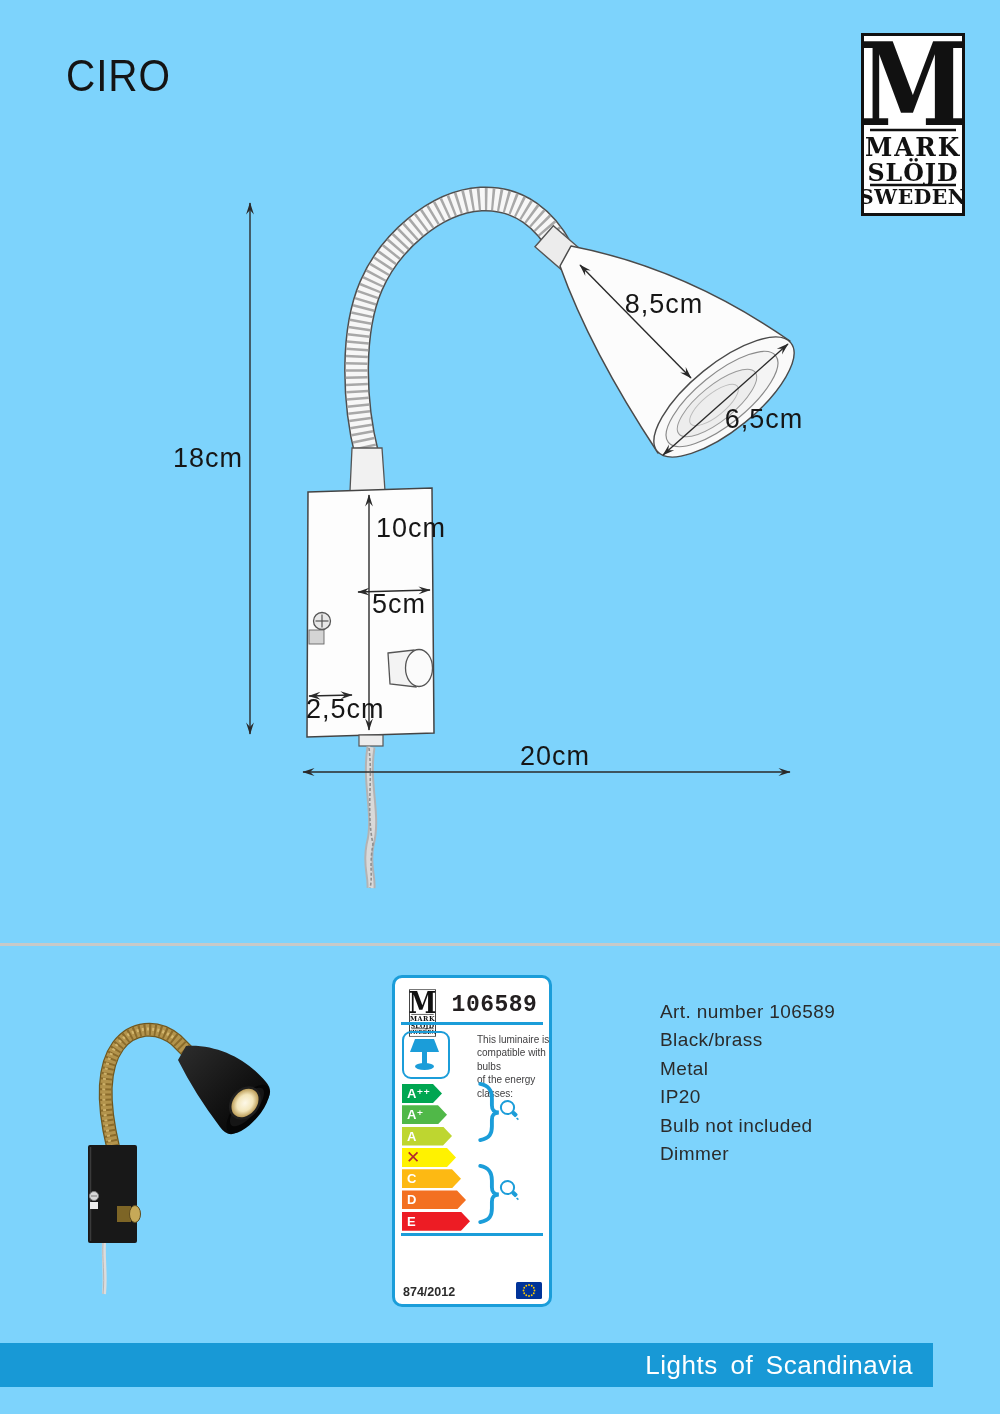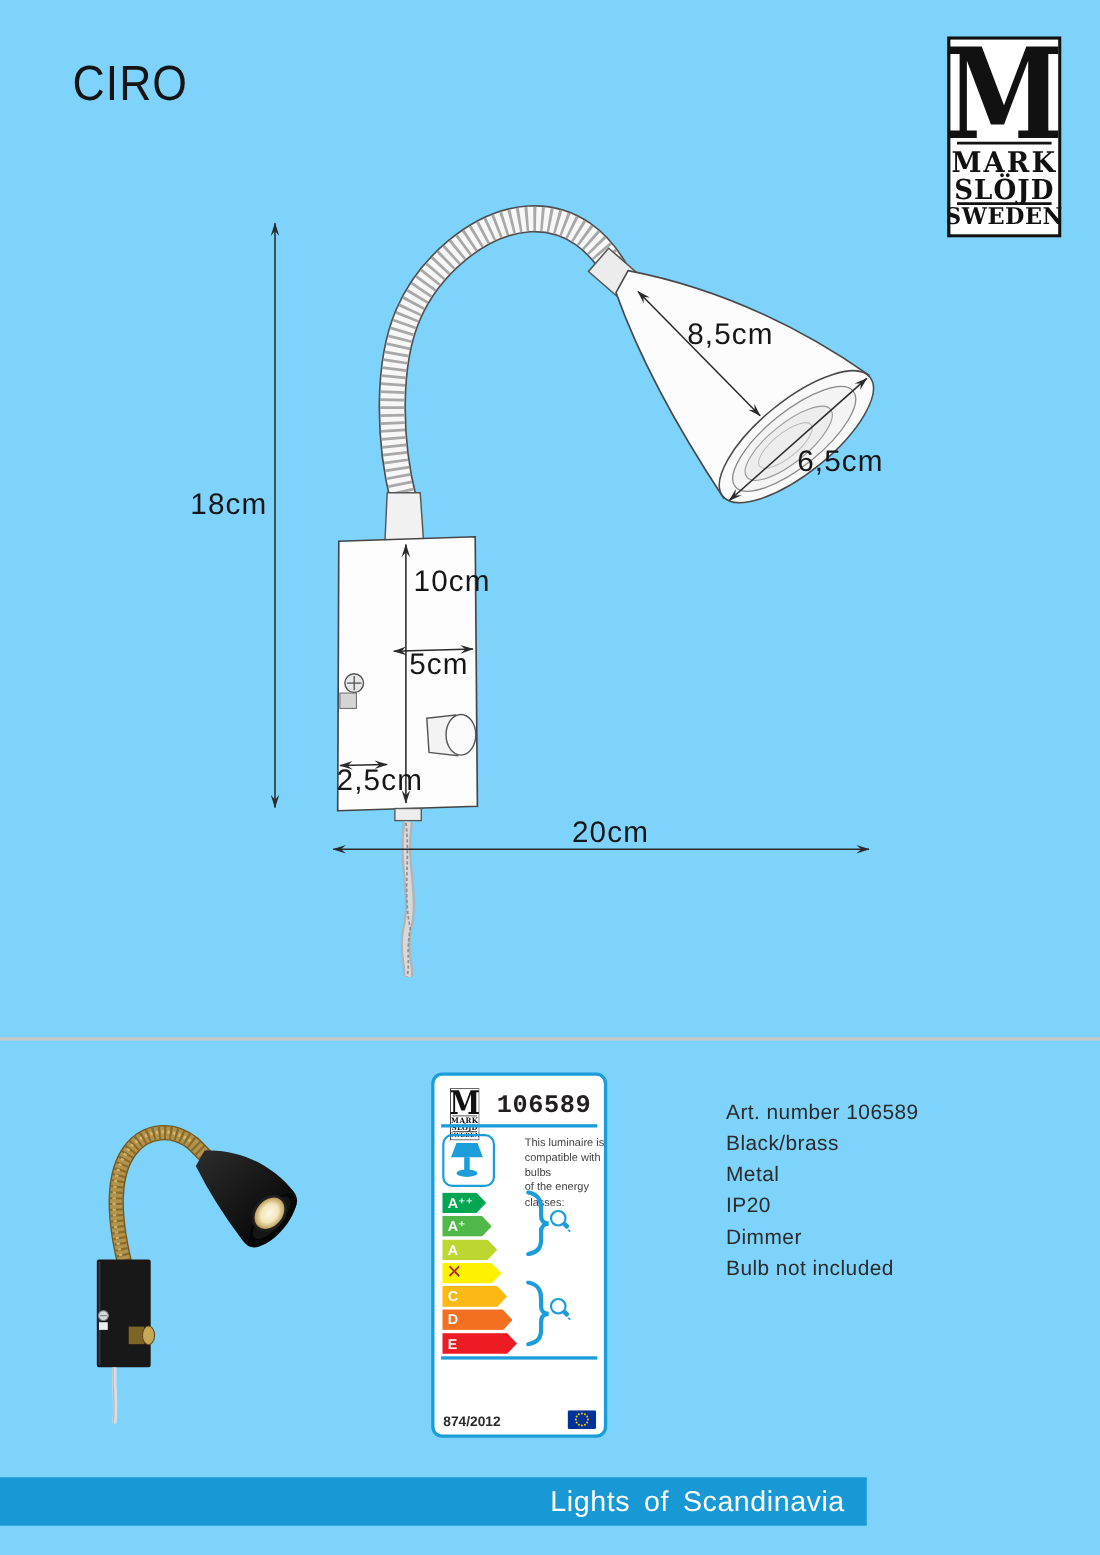--- a/index.html
+++ b/index.html
@@ -46,21 +46,21 @@
   .bulbicon{position:absolute;left:104px;width:22px;height:22px;}
   .bulbicon.u1{top:121px;} .bulbicon.u2{top:201px;}
   .regnum{position:absolute;left:8px;top:307px;font-size:12.5px;font-weight:bold;color:#2b2b2b;}
   .euflag{position:absolute;right:7px;top:304px;width:26px;height:17px;}
 
   
   .specs{position:absolute;left:660px;top:998px;}
   .spec-line{font-size:19px;line-height:28.4px;color:#2b2b2b;letter-spacing:.4px;}
 
   
-  .banner{position:absolute;left:0;top:1343px;width:788px;height:44px;background:var(--banner,#1899d6);
+  .banner{position:absolute;left:0;top:1343px;width:933px;height:44px;background:var(--banner,#1899d6);
           display:flex;align-items:center;justify-content:flex-end;}
   .banner span{color:#fff;font-size:26px;letter-spacing:.5px;word-spacing:5px;margin-right:20px;}
 </style>
 </head>
 <body>
 
 <div class="page">
 
   <svg width="0" height="0" style="position:absolute" aria-hidden="true">
     <symbol id="mslogo" viewBox="0 0 104 183">
@@ -268,21 +268,21 @@
           <circle cx="10.25" cy="3.74" r="0.9"></circle>
       </g>
     </svg>
   </div>
 
   <div class="specs">
       <div class="spec-line">Art. number 106589</div>
       <div class="spec-line">Black/brass</div>
       <div class="spec-line">Metal</div>
       <div class="spec-line">IP20</div>
+      <div class="spec-line">Bulb not included</div>
       <div class="spec-line">Dimmer</div>
-      <div class="spec-line">Bulb not included</div>
     </div>
 
   <div class="banner">
     <span>Lights of Scandinavia</span>
   </div>
 
 </div>
 
 </body></html>

